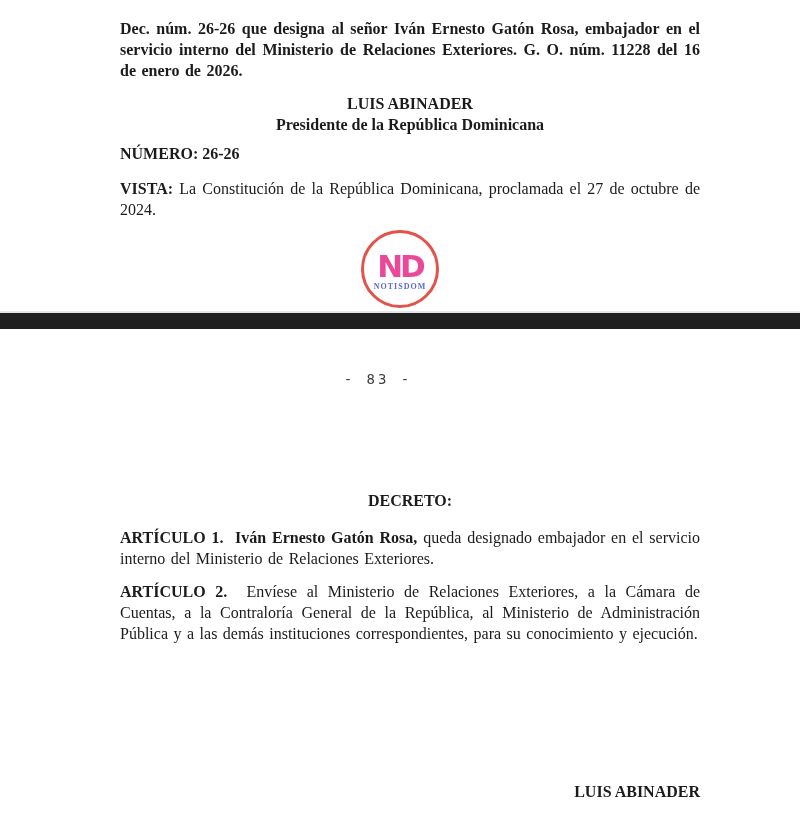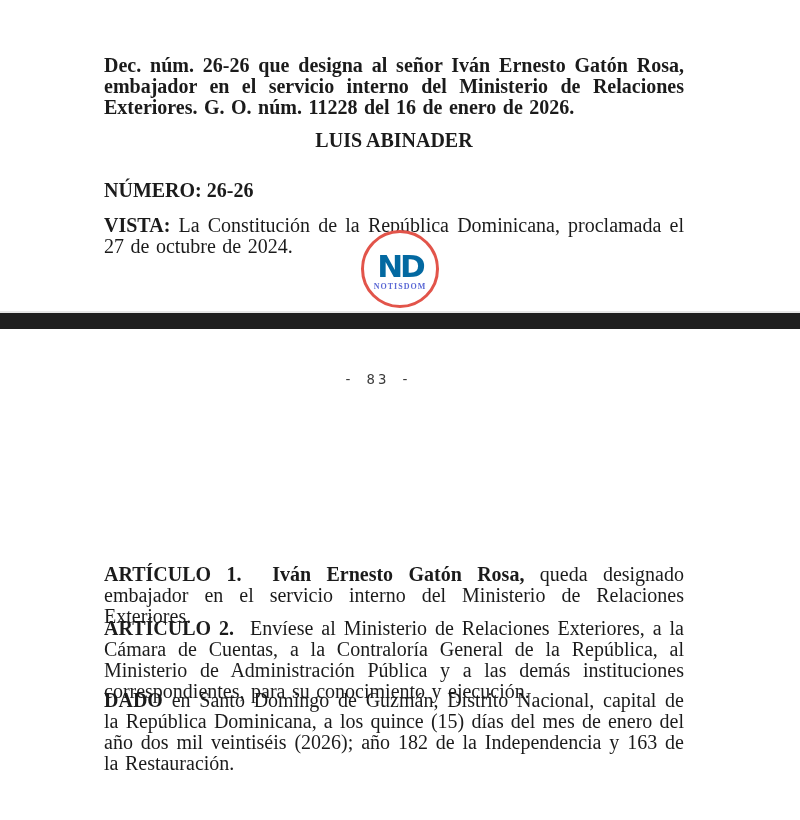--- a/index.html
+++ b/index.html
@@ -11,25 +11,24 @@
   }
   .page {
     position: relative;
     width: 800px;
     height: 820px;
     background: #ffffff;
     overflow: hidden;
   }
   .block {
     position: absolute;
-    left: 104px;
+    left: 120px;
     width: 580px;
-    font-size: 20px;
+    font-size: 16px;
     line-height: 21px;
-    margin-top: 37px;
   }
   .justify { text-align: justify; word-spacing: 1.5px; }
   .center  { text-align: center; }
   .right   { text-align: right; }
   .bold    { font-weight: bold; }
 
   .title-paragraph   { top: 18px;  font-weight: bold; }
   .header-block      { top: 93px;  font-weight: bold; }
   .numero-line       { top: 143px; font-weight: bold; }
   .vista-paragraph   { top: 178px; }
@@ -51,21 +50,21 @@
     border-radius: 50%;
     background: #ffffff;
     display: flex;
     flex-direction: column;
     align-items: center;
     justify-content: center;
     font-family: "DejaVu Sans", sans-serif;
     z-index: 2;
   }
   .logo-monogram {
-    color: #0369a1;
+    color: #ec4899;
     font-weight: bold;
     font-size: 31px;
     line-height: 30px;
     letter-spacing: -3px;
     margin-top: 4px;
   }
   .logo-wordmark {
     color: #5b68d5;
     font-weight: bold;
     font-size: 8px;
@@ -99,47 +98,46 @@
 </style>
 </head>
 <body>
 
 <div class="page">
 
   <p class="block justify title-paragraph">Dec. núm. 26-26 que designa al señor Iván Ernesto Gatón Rosa, embajador en el servicio interno del Ministerio de Relaciones Exteriores. G. O. núm. 11228 del 16 de enero de 2026.</p>
 
   <div class="block center header-block">
     <div>LUIS ABINADER</div>
+    <div>Presidente de la República Dominicana</div>
   </div>
 
   <p class="block numero-line">NÚMERO: 26-26</p>
 
   <p class="block justify vista-paragraph">
     <span class="bold">VISTA:</span><span> La Constitución de la República Dominicana, proclamada el 27 de octubre de 2024.</span>
   </p>
 
   <div class="logo">
     <div class="logo-monogram">ND</div>
     <div class="logo-wordmark">NOTISDOM</div>
   </div>
 
   <div class="page-edge-line"></div>
   <div class="separator-bar"></div>
 
   <div class="page-number">- 83 -</div>
 
 
+  <p class="block center decreto-heading">DECRETO:</p>
 
   <p class="block justify articulo-1">
     <span class="bold">ARTÍCULO 1.&nbsp; Iván Ernesto Gatón Rosa,</span><span> queda designado embajador en el servicio interno del Ministerio de Relaciones Exteriores.</span>
   </p>
 
   <p class="block justify articulo-2">
     <span class="bold">ARTÍCULO 2.&nbsp;</span><span> Envíese al Ministerio de Relaciones Exteriores, a la Cámara de Cuentas, a la Contraloría General de la República, al Ministerio de Administración Pública y a las demás instituciones correspondientes, para su conocimiento y ejecución.</span>
   </p>
 
-  <p class="block justify dado-paragraph">
-    <span class="bold">DADO</span><span> en Santo Domingo de Guzmán, Distrito Nacional, capital de la República Dominicana, a los quince (15) días del mes de enero del año dos mil veintiséis (2026); año 182 de la Independencia y 163 de la Restauración.</span>
-  </p>
 
   <p class="block right signature-line">LUIS ABINADER</p>
 
 </div>
 
 </body></html>

